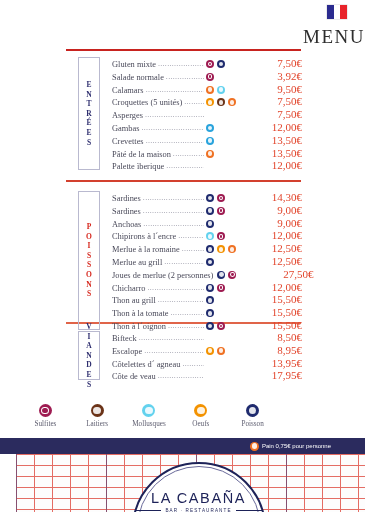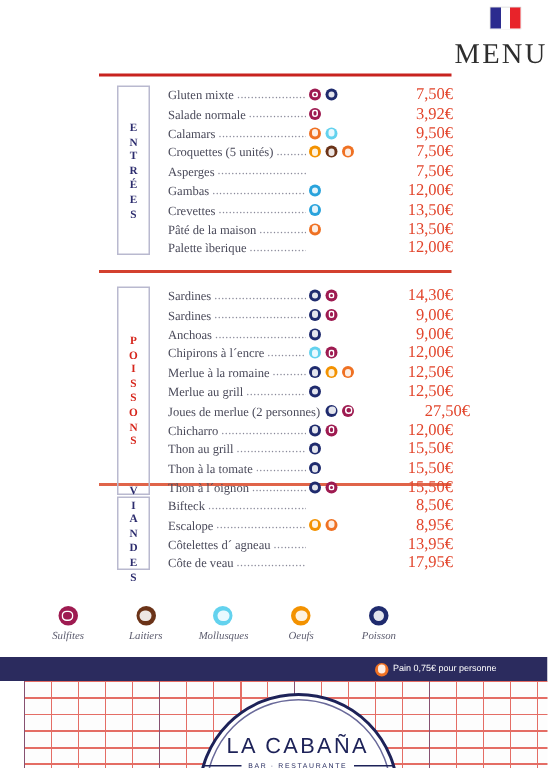--- a/index.html
+++ b/index.html
@@ -99,21 +99,20 @@
   .ic.crustaces { background:#29a3dc; }
 
   .ic.sulfites::after { background:#9e1b51; box-shadow:inset 0 0 0 1px #fff; }
   .ic.mollusques::after { background:#eaf9ff; }
 
   
   #legend {
     position:absolute; top:404px; left:0; width:298px;
     display:flex; justify-content:center; gap:13px;
     padding:0 26px;
-    font-style:italic;
   }
   .leg {
     display:flex; flex-direction:column; align-items:center; gap:3px;
     width:40px;
   }
   .leg .ic { width:13px; height:13px; flex:0 0 13px; }
   .leg .ic::after { left:2.6px; top:2.6px; width:7.8px; height:7.8px; }
   .leg span {
     font-size:7.2px; color:#5c5c6e; white-space:nowrap;
     font-family:"Liberation Serif", serif;

